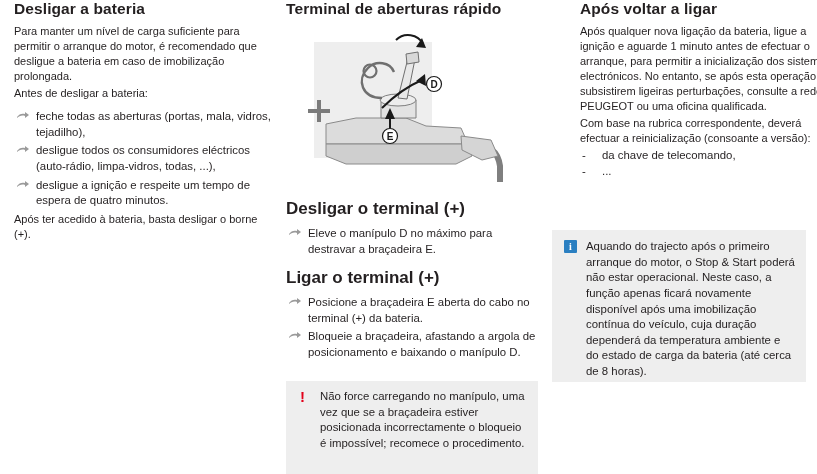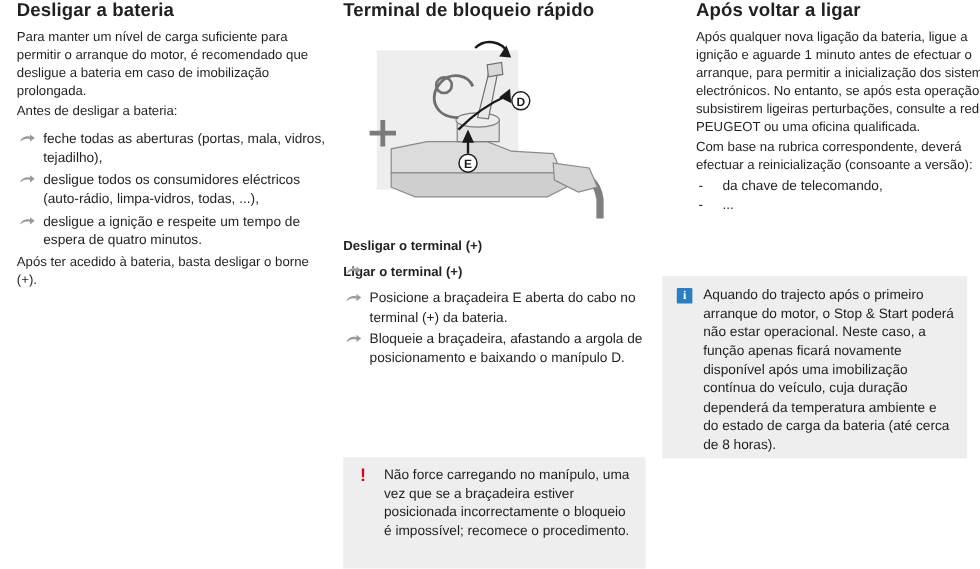--- a/index.html
+++ b/index.html
@@ -27,21 +27,21 @@
 
   h2.heading {
     font-size: 15.5px;
     font-weight: bold;
     color: #231f20;
     margin: 0 0 6px 0;
     line-height: 1.15;
     letter-spacing: 0.1px;
   }
   h3.subheading {
-    font-size: 11px;
+    font-size: 17px;
     font-weight: bold;
     color: #231f20;
     margin: 10px 0 5px 0;
     line-height: 1.15;
   }
   p.body {
     font-size: 11px;
     color: #231f20;
     line-height: 1.37;
     margin: 0 0 2px 0;
@@ -196,21 +196,21 @@
               <path d="M1 7 C3 4,6 3,9 4 L9 2 L13 5 L9 8 L9 6 C6 5,3 6,1 8 Z" fill="#9a9a9a"></path>
             </svg>
         </span>
         <span>desligue a ignição e respeite um tempo de espera de quatro minutos.</span>
       </li>
     </ul>
     <p class="body">Após ter acedido à bateria, basta desligar o borne (+).</p>
   </div>
 
   <div class="col col-mid">
-    <h2 class="heading">Terminal de bloqueio rápido</h2>
+    <h2 class="heading">Terminal de aberturas rápido</h2>
 
     <div class="illu-wrap">
       <div class="illu-bg"></div>
       <svg class="illu-svg" width="252" height="165" viewBox="0 0 252 165">
 
         <path d="M40 120 L40 100 L70 94 L120 94 L140 102 L175 104 L182 120 Z" fill="#dcdcdc" stroke="#8a8a8a" stroke-width="1"></path>
         <path d="M40 120 L182 120 L186 132 L170 140 L60 140 L40 132 Z" fill="#cfcfcf" stroke="#8a8a8a" stroke-width="1"></path>
 
         <path d="M95 94 L95 78 L118 72 L130 76 L130 94 Z" fill="#e3e3e3" stroke="#7f7f7f" stroke-width="1"></path>
         <ellipse cx="112" cy="76" rx="18" ry="6" fill="#ededed" stroke="#7f7f7f" stroke-width="1"></ellipse>
@@ -245,20 +245,21 @@
     </div>
 
     <h3 class="subheading">Desligar o terminal (+)</h3>
     <ul class="bullets">
       <li>
         <span class="bullet-glyph">
           <svg width="14" height="12" viewBox="0 0 14 12">
               <path d="M1 7 C3 4,6 3,9 4 L9 2 L13 5 L9 8 L9 6 C6 5,3 6,1 8 Z" fill="#9a9a9a"></path>
             </svg>
         </span>
+        <span>Eleve o manípulo D no máximo para destravar a braçadeira E.</span>
       </li>
     </ul>
 
     <h3 class="subheading">Ligar o terminal (+)</h3>
     <ul class="bullets">
       <li>
         <span class="bullet-glyph">
           <svg width="14" height="12" viewBox="0 0 14 12">
               <path d="M1 7 C3 4,6 3,9 4 L9 2 L13 5 L9 8 L9 6 C6 5,3 6,1 8 Z" fill="#9a9a9a"></path>
             </svg>

